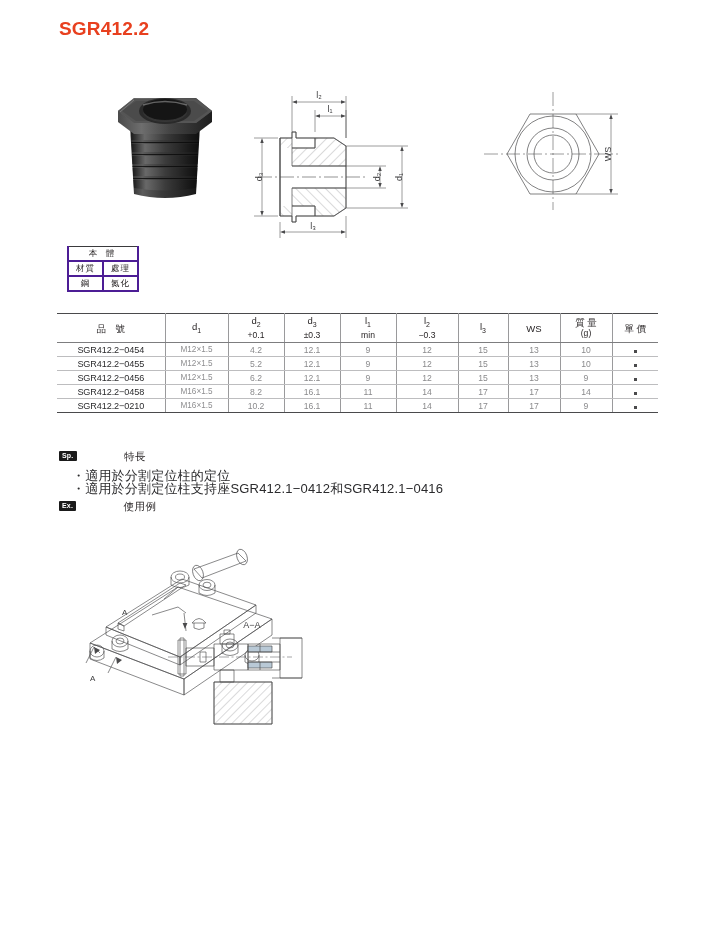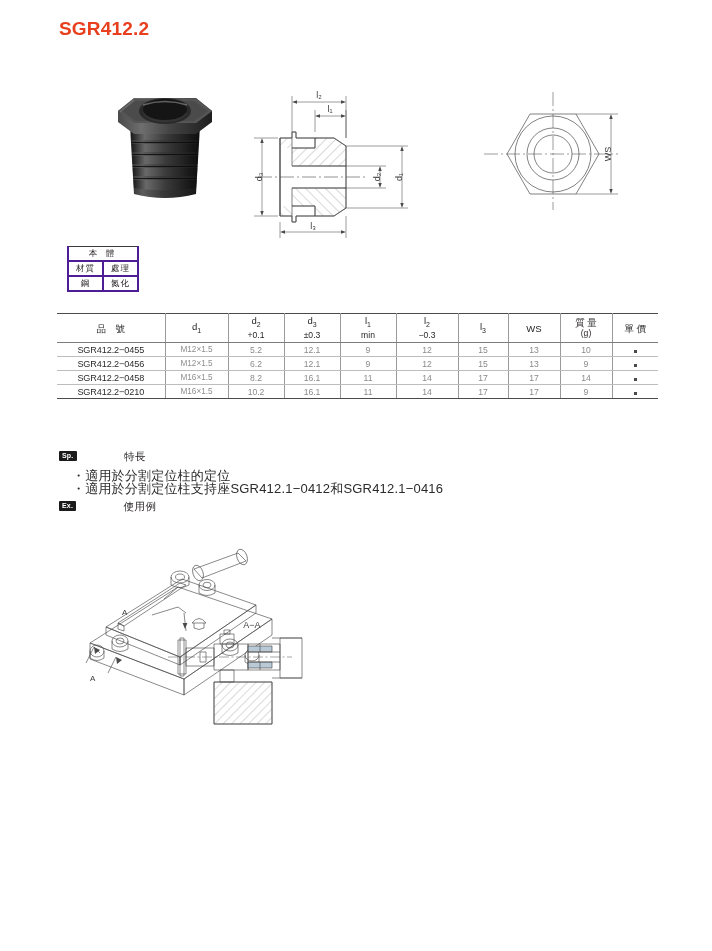--- a/index.html
+++ b/index.html
@@ -335,20 +335,32 @@
       </th>
       <th>WS</th>
       <th>
         <span>質 量</span>
         <span class="hdr-sub">(g)</span>
       </th>
       <th>單 價</th>
     </tr>
   </thead>
   <tbody>
+      <tr>
+        <td class="c-part">SGR412.2−0454</td>
+        <td class="c-d1">M12×1.5</td>
+        <td class="dim">4.2</td>
+        <td class="dim">12.1</td>
+        <td class="dim">9</td>
+        <td class="dim">12</td>
+        <td class="dim">15</td>
+        <td class="dim">13</td>
+        <td class="dim">10</td>
+        <td class="dim"><span class="dot"></span></td>
+      </tr>
       <tr>
         <td class="c-part">SGR412.2−0455</td>
         <td class="c-d1">M12×1.5</td>
         <td class="dim">5.2</td>
         <td class="dim">12.1</td>
         <td class="dim">9</td>
         <td class="dim">12</td>
         <td class="dim">15</td>
         <td class="dim">13</td>
         <td class="dim">10</td>

